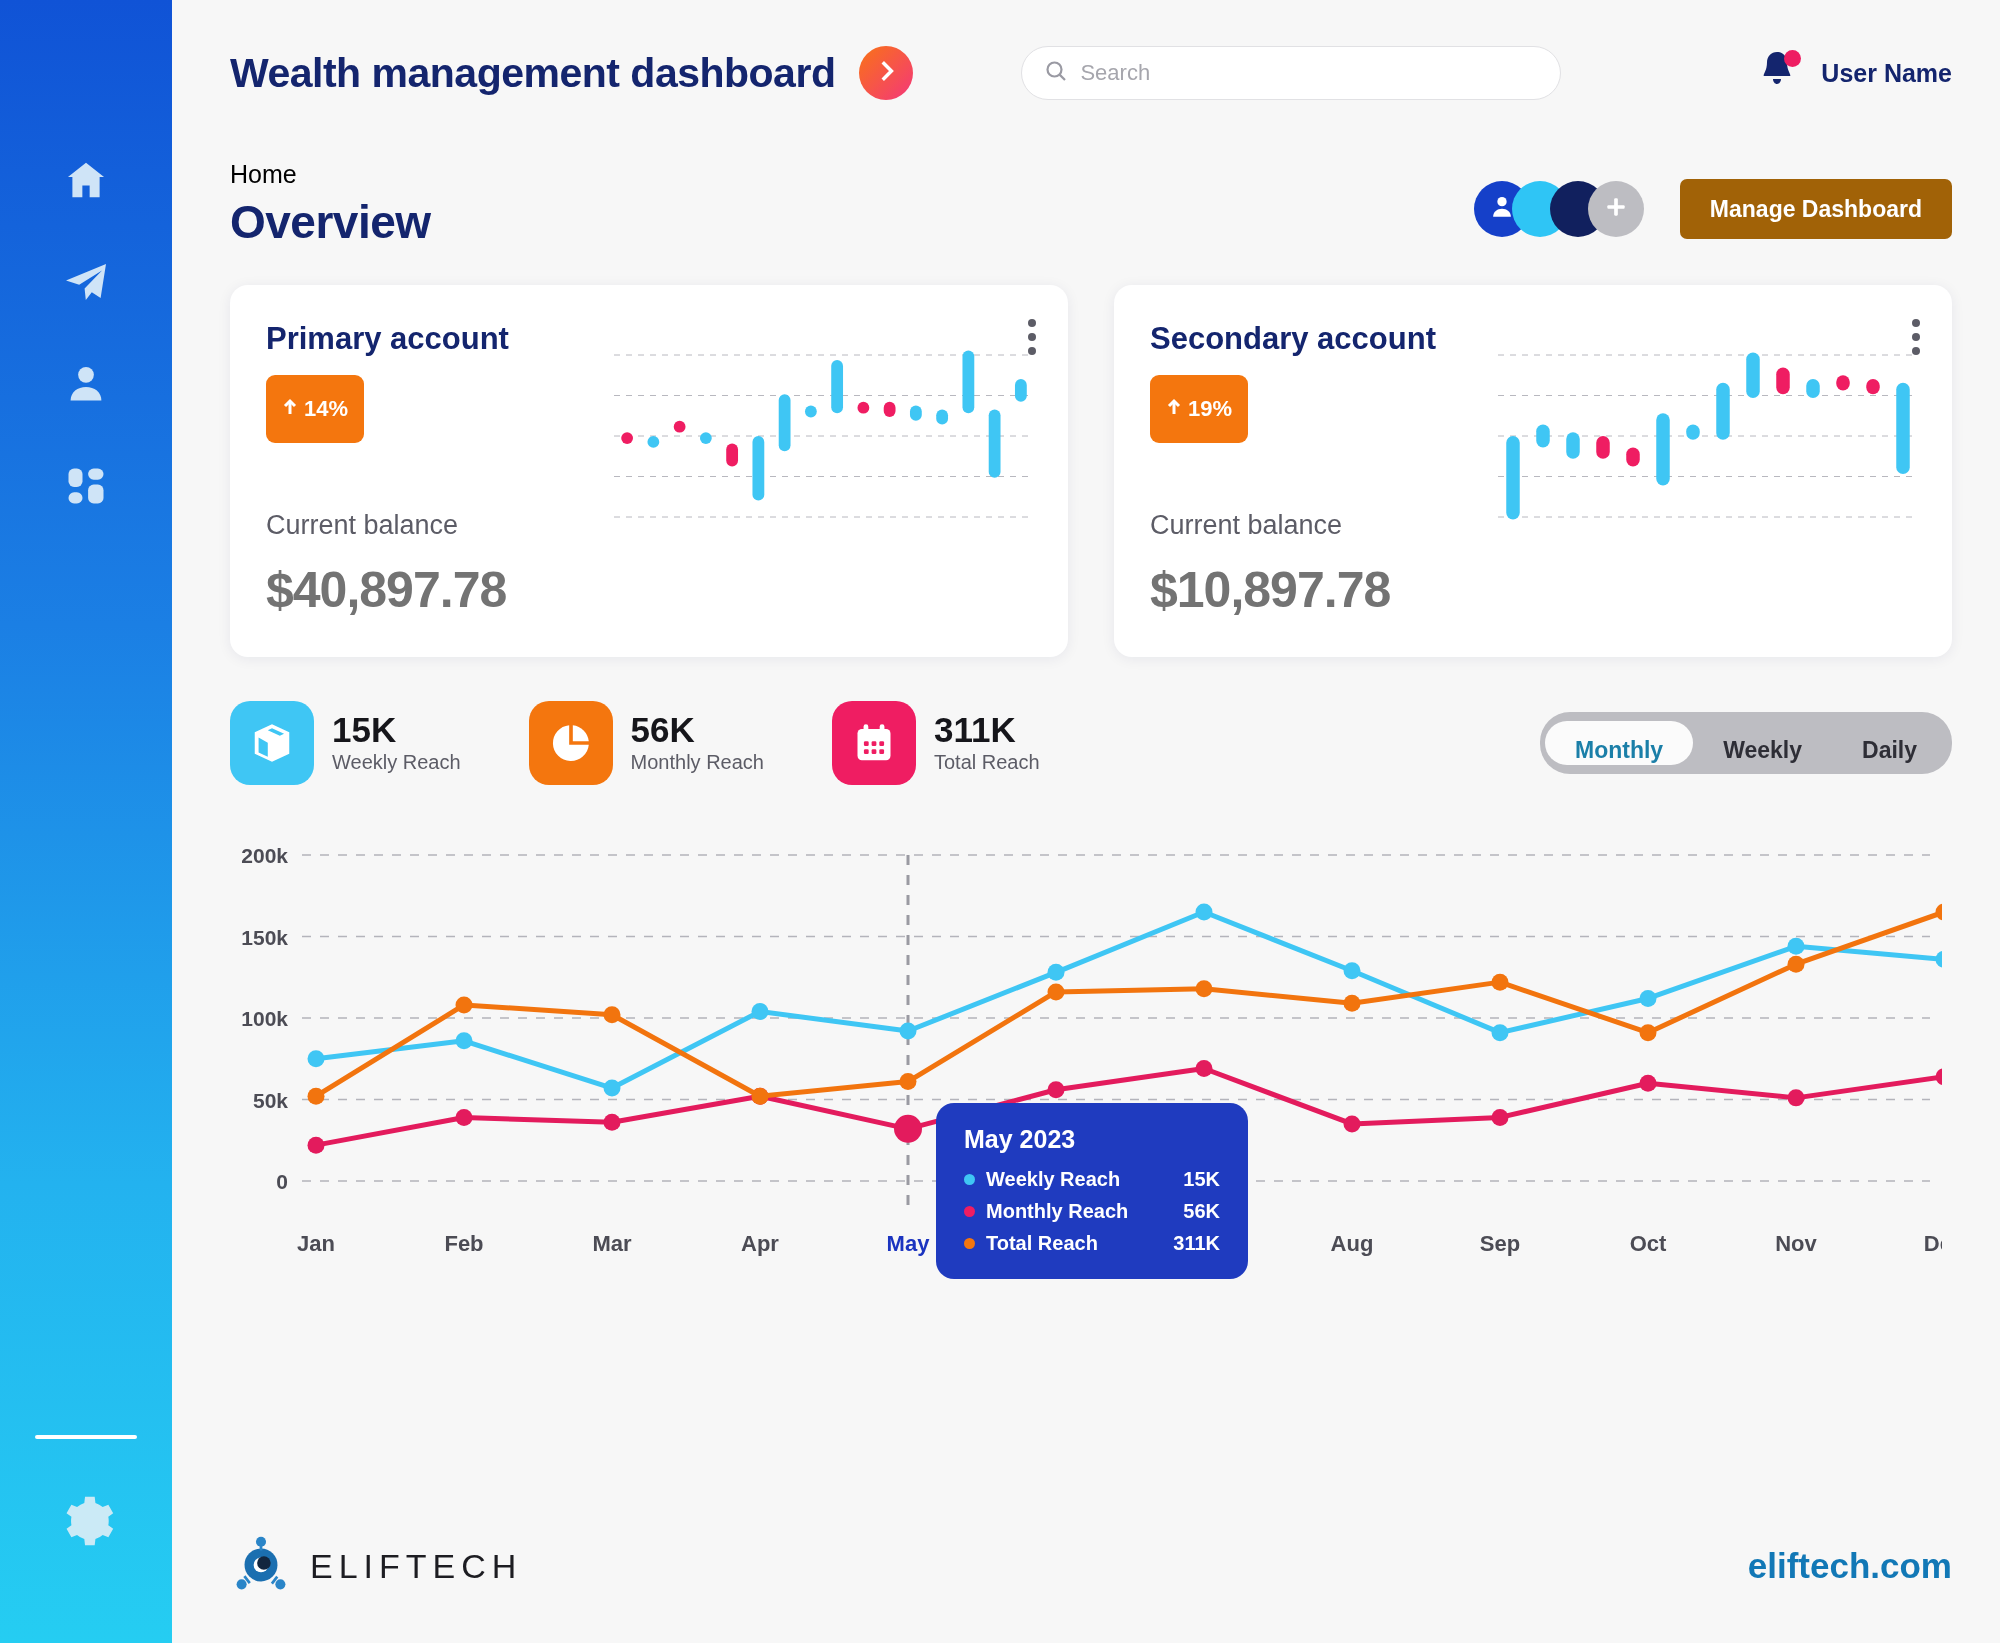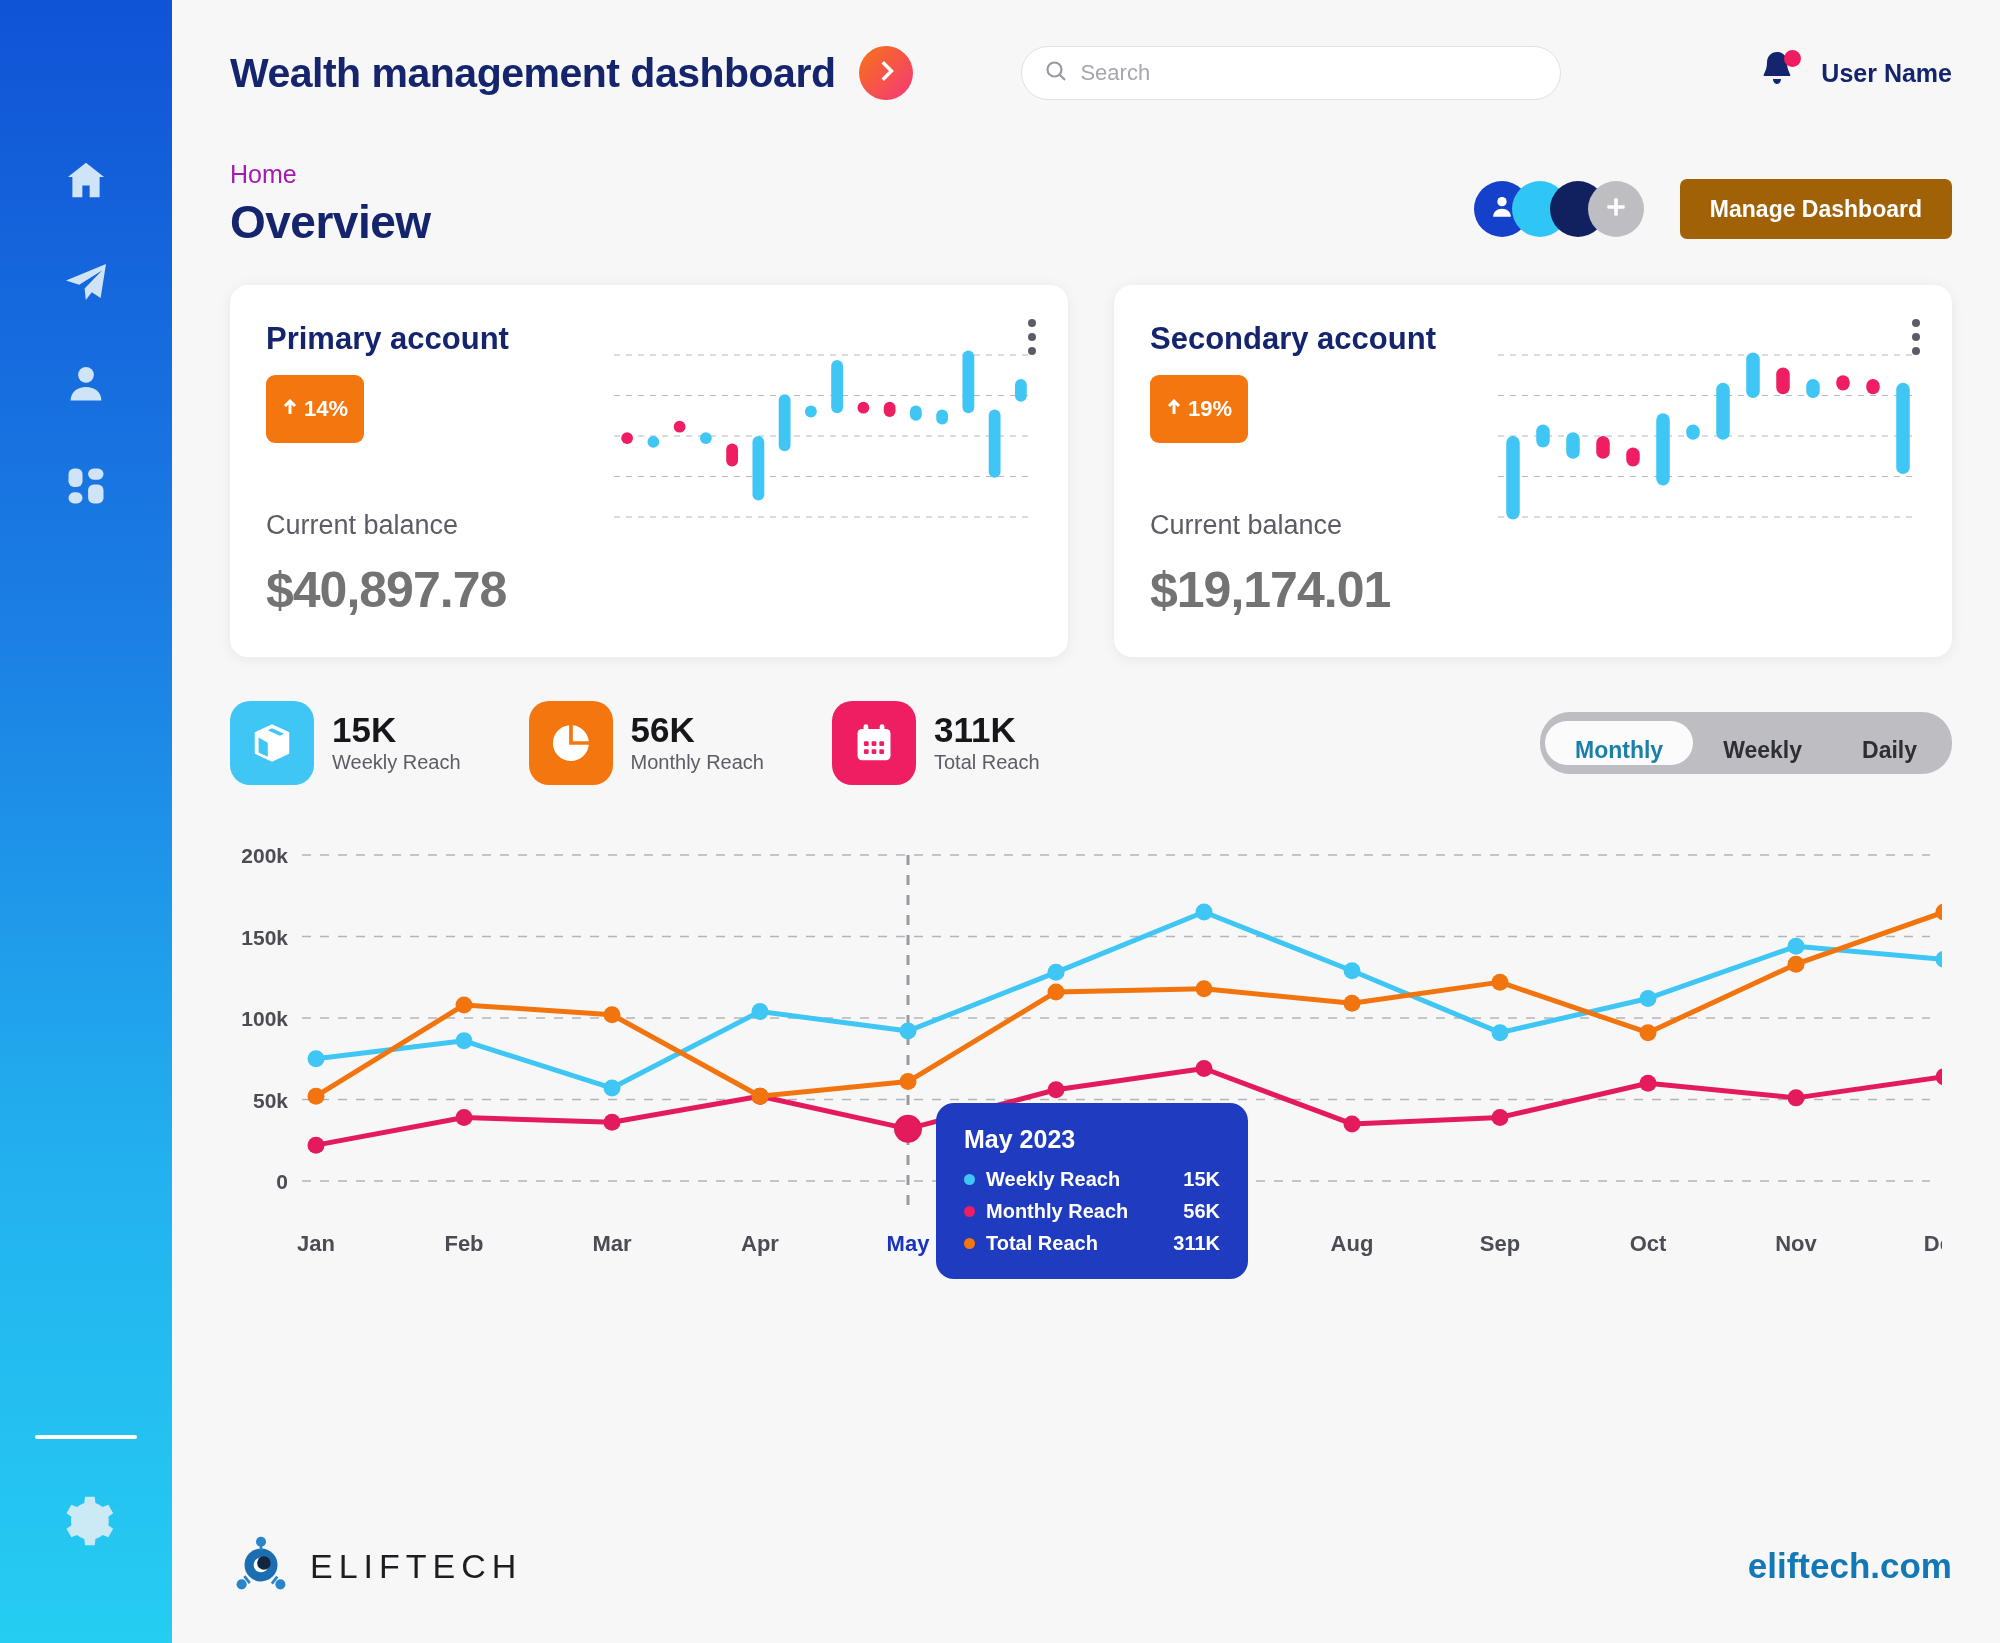--- a/index.html
+++ b/index.html
@@ -64,21 +64,21 @@
   .bell { position: relative; width: 46px; height: 50px; flex: 0 0 46px; }
   .bell svg { fill: #14256e; }
   .bell-dot {
     position: absolute; right: 2px; top: 2px;
     width: 17px; height: 17px; border-radius: 50%; background: #ee1d62;
   }
   .user-name { font-size: 25px; font-weight: bold; color: #14256e; margin-left: 18px; }
 
   
   .pagehead { display: flex; align-items: flex-end; margin-top: 14px; }
-  .crumb { font-size: 25px; color: #a21caf; }
+  .crumb { font-size: 25px; color: #000000; }
   .page-title { font-size: 46px; font-weight: bold; color: #14256e; margin-top: 6px; letter-spacing: -0.5px; }
   .head-right { margin-left: auto; display: flex; align-items: center; padding-bottom: 10px; }
   .avatars { display: flex; align-items: center; margin-right: 36px; }
   .av { width: 56px; height: 56px; border-radius: 50%; display: flex; align-items: center; justify-content: center; }
   .av + .av { margin-left: -18px; }
   .av1 { background: #1540c9; }
   .av2 { background: #2fc5f5; }
   .av3 { background: #11205e; }
   .av4 { background: #bdbdc2; }
   .av svg { fill: #fff; }
@@ -337,21 +337,21 @@
             <rect x="188.25" y="83.6" width="13.5" height="15.200000000000003" rx="6.75" fill="#3fc6f4"></rect>
             <rect x="218.25" y="41.79999999999998" width="13.5" height="57.000000000000014" rx="6.75" fill="#3fc6f4"></rect>
             <rect x="248.25" y="11.400000000000006" width="13.5" height="45.599999999999994" rx="6.75" fill="#3fc6f4"></rect>
             <rect x="278.25" y="26.599999999999994" width="13.5" height="26.600000000000023" rx="6.75" fill="#ef1d62"></rect>
             <rect x="308.25" y="38" width="13.5" height="19" rx="6.75" fill="#3fc6f4"></rect>
             <rect x="338.25" y="34.20000000000002" width="13.5" height="15.199999999999989" rx="6.75" fill="#ef1d62"></rect>
             <rect x="368.25" y="38" width="13.5" height="15.200000000000017" rx="6.75" fill="#ef1d62"></rect>
             <rect x="398.25" y="41.79999999999998" width="13.5" height="91.20000000000002" rx="6.75" fill="#3fc6f4"></rect>
           </svg>
         <div class="bal-label">Current balance</div>
-        <div class="bal-value">$19,174.01</div>
+        <div class="bal-value">$10,897.78</div>
       </div>
 
     </section>
 
     <section class="statsrow">
 
       <div class="stat">
         <div class="stat-icon si-cyan">
           <svg width="46" height="46" viewBox="0 0 24 24">
               <path d="M12 2.2 3 6.4v11.2L12 21.8l9-4.2V6.4Zm0 2.1 6.3 2.9-2.2 1-6.3-2.9Zm-2.2 7.6v7.3L5 17V9.1Z"></path>

